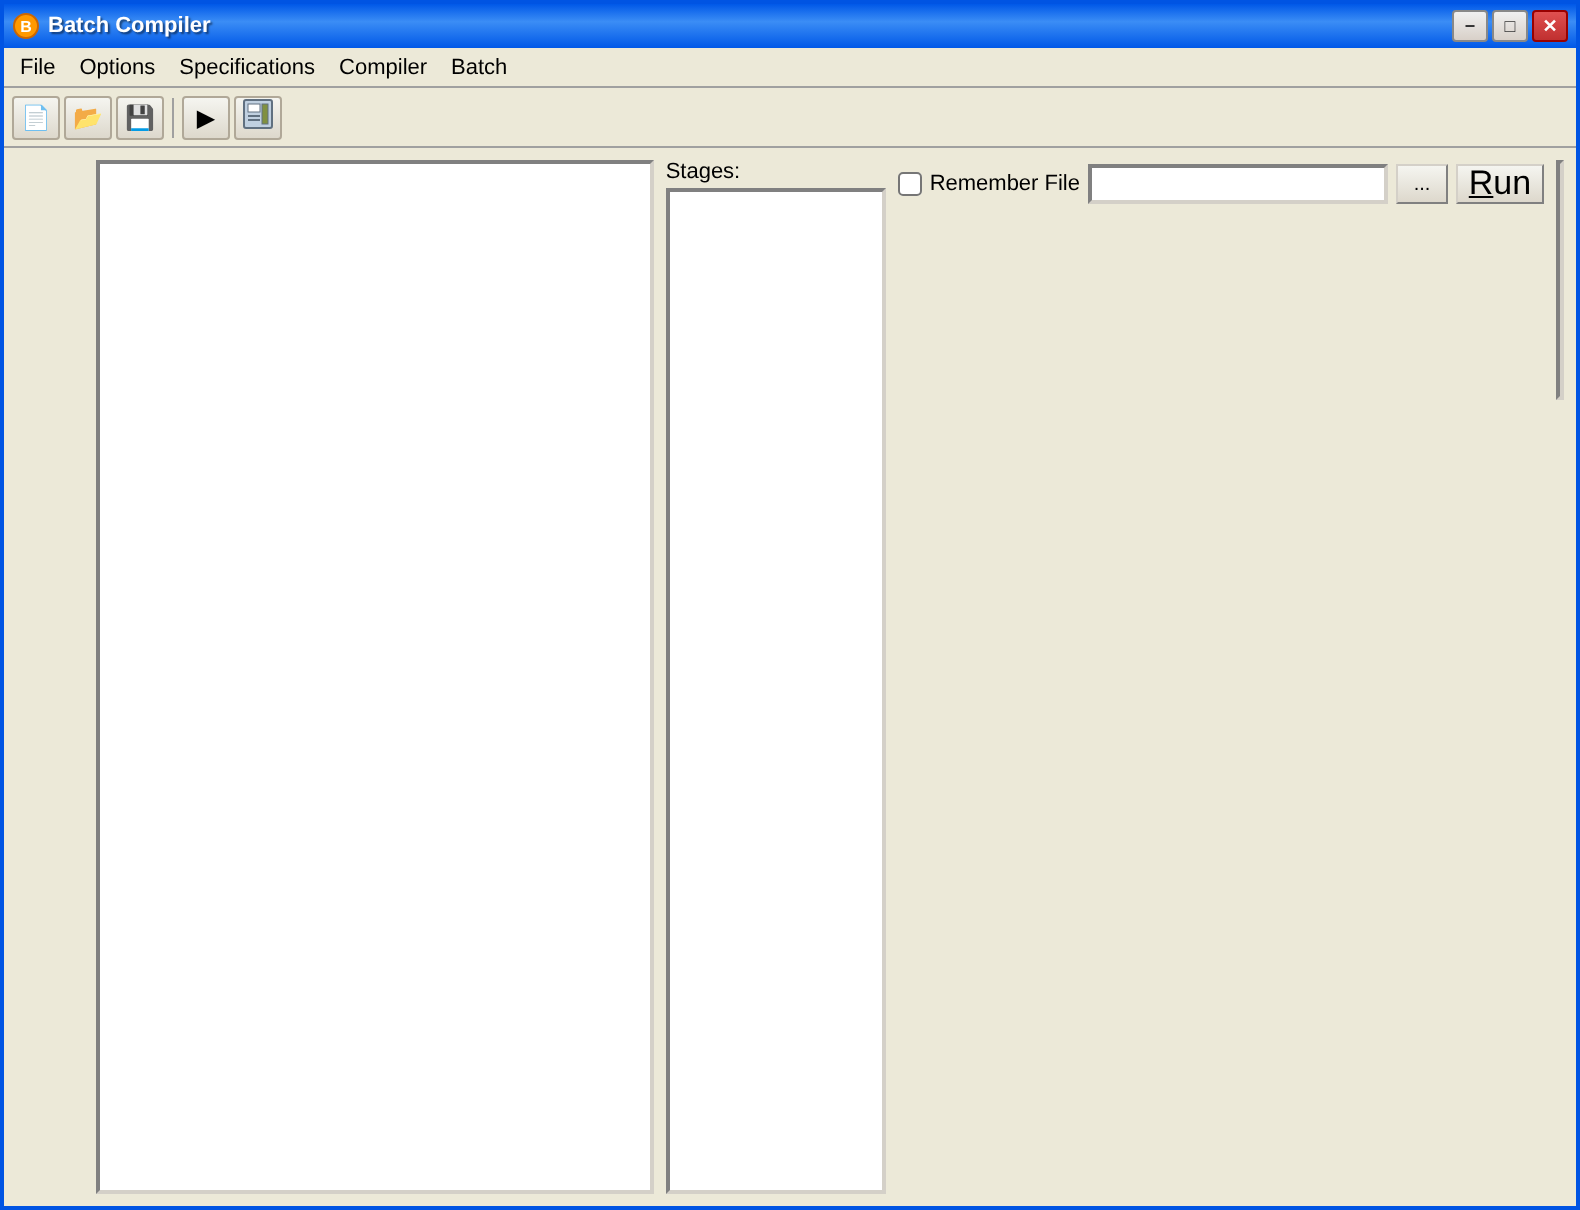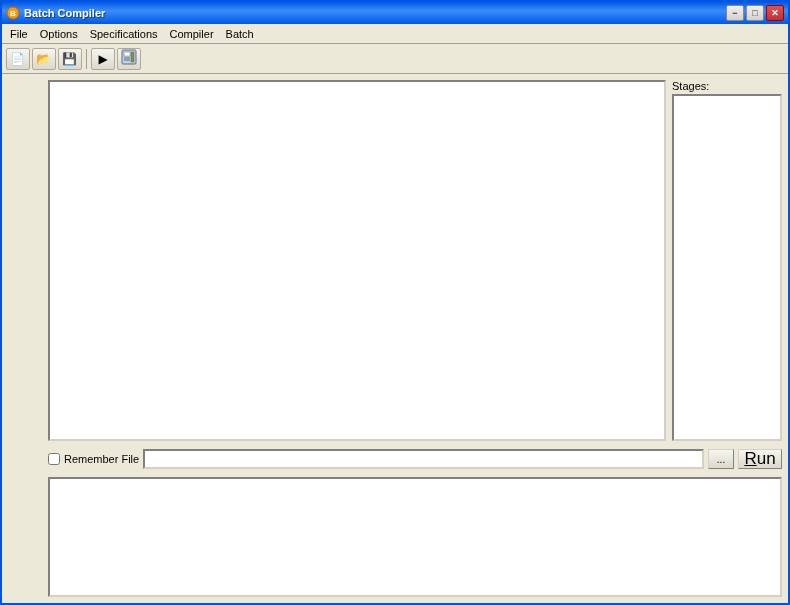--- a/index.html
+++ b/index.html
@@ -132,21 +132,21 @@
     .tool-separator {
       width: 1px;
       height: 20px;
       background: #a0a0a0;
       margin: 0 2px;
     }
 
     .main-content {
       flex: 1;
       display: flex;
-      flex-direction: column;
+      flex-direction: row;
       padding: 6px;
       gap: 6px;
       overflow: hidden;
       margin-left: 40px;
     }
 
     .top-section {
       display: flex;
       gap: 6px;
       flex: 1;

